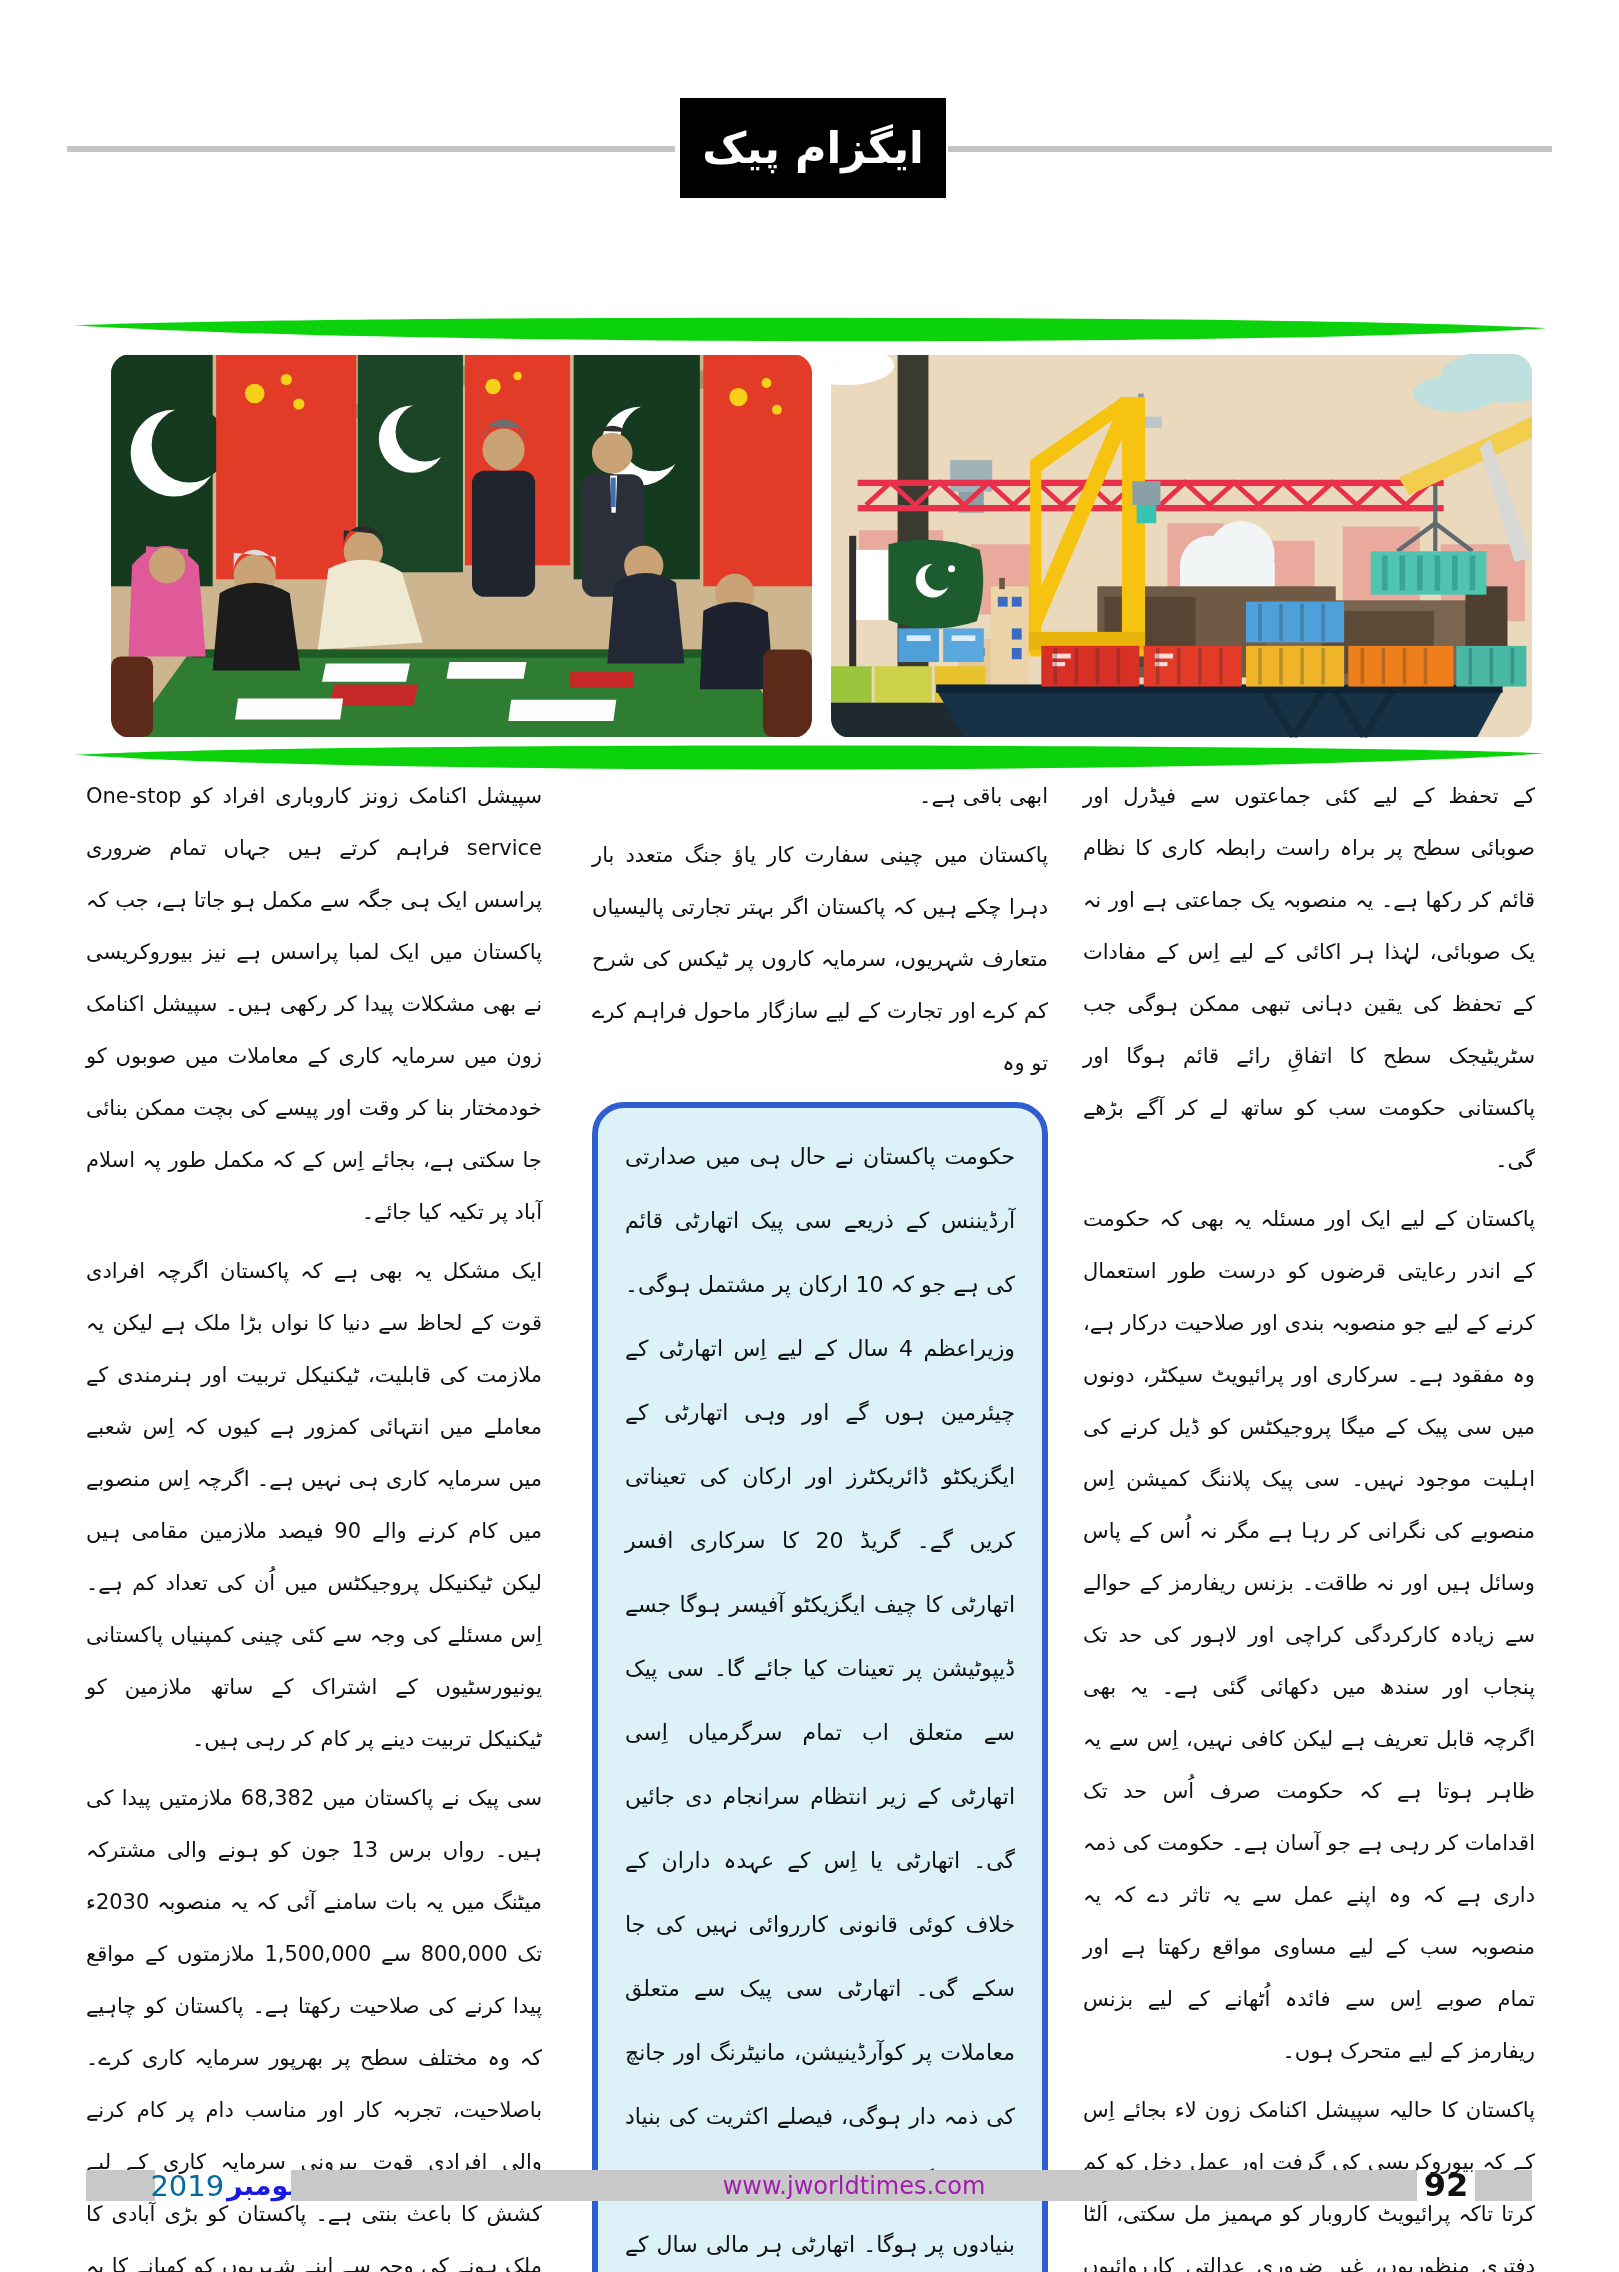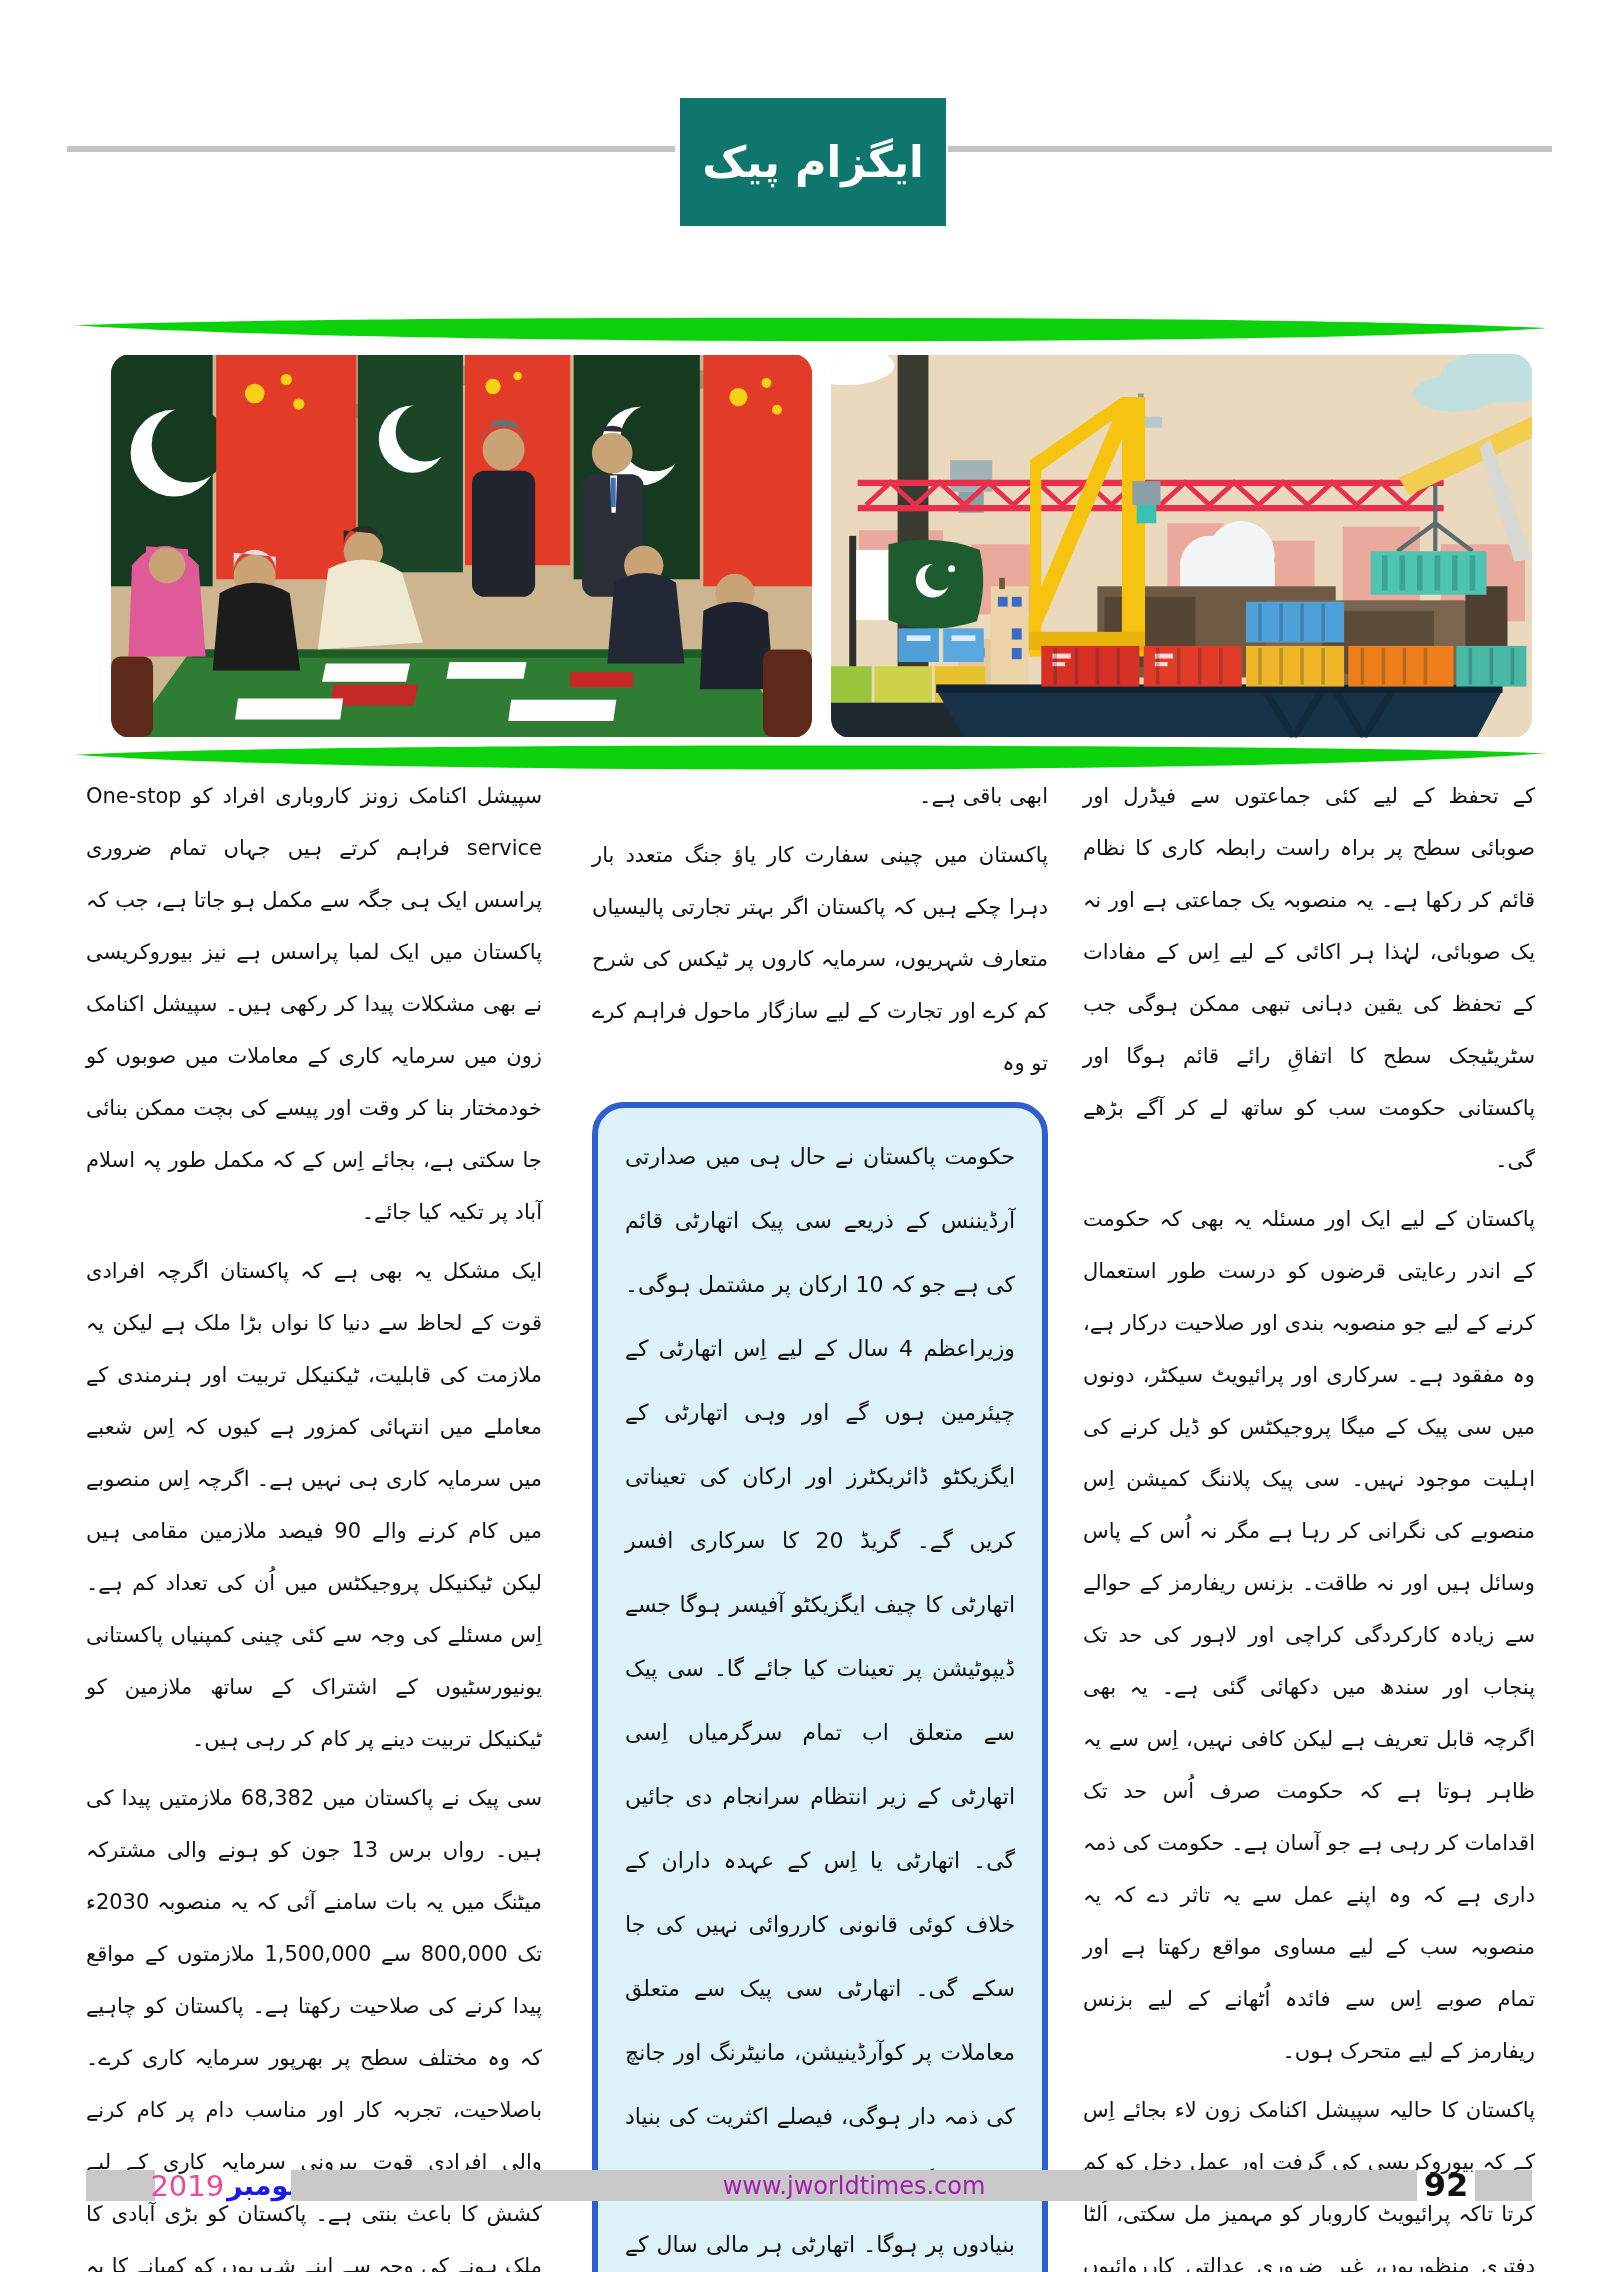--- a/index.html
+++ b/index.html
@@ -2,22 +2,22 @@
 <html lang="ur" style="font-size:11.2px"><head>
 <meta charset="utf-8">
 <style>
   html,body{margin:0;padding:0;background:#ffffff;}
   .page{position:relative;width:1619px;height:2273px;background:#ffffff;overflow:hidden;
         font-family:"DejaVu Sans",sans-serif;color:#111;}
   
   .hline{position:absolute;top:146px;height:5.6px;background:#c4c4c4;}
   .hline.left{left:67px;width:608px;}
   .hline.right{left:948px;width:604px;}
-  .title-box{position:absolute;left:680px;top:98px;width:266px;height:128px;
-             background:#0f766e;display:flex;align-items:center;justify-content:center;}
+  .title-box{position:absolute;left:680px;top:98px;width:266px;height:100px;
+             background:#000000;display:flex;align-items:center;justify-content:center;}
   .title-box span{color:#ffffff;font-size:43px;font-weight:bold;direction:rtl;}
   
   .lens{position:absolute;left:74px;width:1472px;height:34px;}
   .lens.top{top:314px;}
   .lens.bottom{top:742px;}
   
   .photo{position:absolute;top:354px;width:701px;height:384px;border-radius:19.6px;overflow:hidden;}
   .photo.left{left:111px;}
   .photo.right{left:831px;}
   .photo svg{display:block;width:100%;height:100%;}
@@ -32,21 +32,21 @@
             padding:17px 27px 21px 27px;margin:12.6px 0 18px 0;}
   .auth-box h2{margin:2.8px 0 12.6px 0;text-align:center;color:#1313cc;font-size:32px;line-height:49px;}
   .auth-box .body{font-size:22px;line-height:64px;}
   
   .fbar{position:absolute;top:2170px;height:31px;background:#c8c8c8;}
   .fbar.stub-l{left:86px;width:69px;}
   .fbar.main{left:291px;width:1126px;display:flex;align-items:center;justify-content:center;}
   .fbar.stub-r{left:1475px;width:57px;}
   .f-month-year{position:absolute;top:2166px;left:160px;width:129px;height:39px;
                 display:flex;align-items:center;justify-content:center;direction:ltr;gap:2.8px;}
-  .f-year{font-size:29px;color:#ec4899;}
+  .f-year{font-size:29px;color:#0369a1;}
   .f-month{font-size:27px;color:#1a1ae6;font-weight:bold;}
   .f-site{font-size:24px;color:#a21caf;}
   .f-page{position:absolute;top:2167px;left:1420px;width:52px;height:36px;
           display:flex;align-items:center;justify-content:center;font-size:32px;font-weight:bold;}
 </style>
 </head>
 <body>
 
 <div class="page">
 

